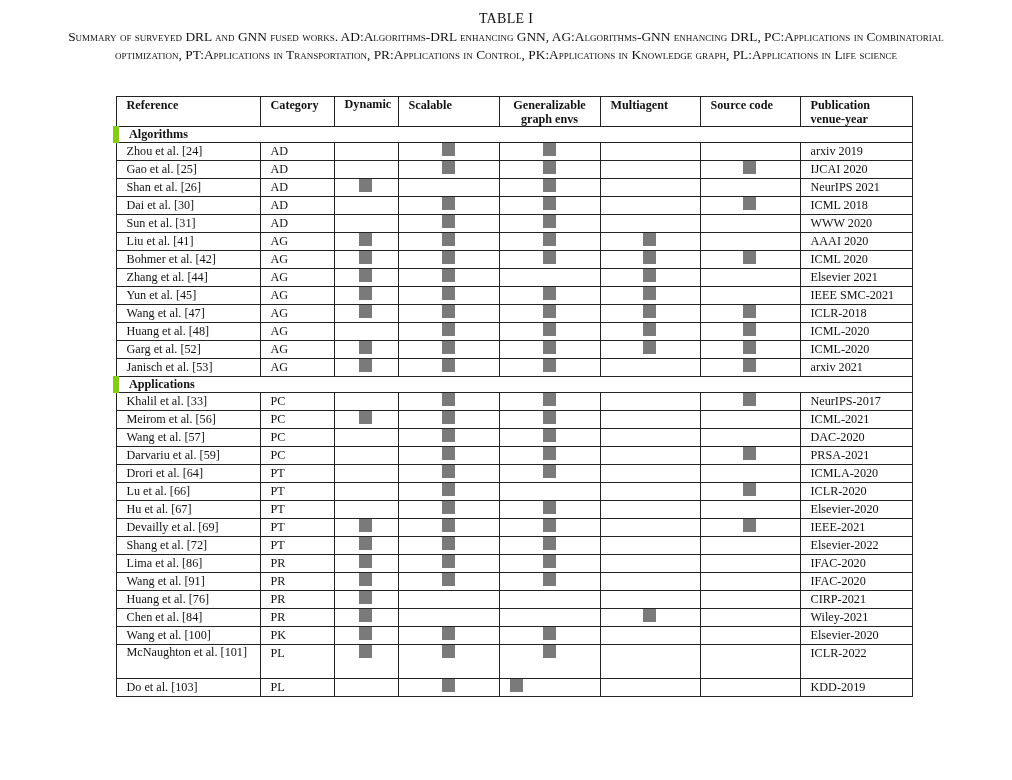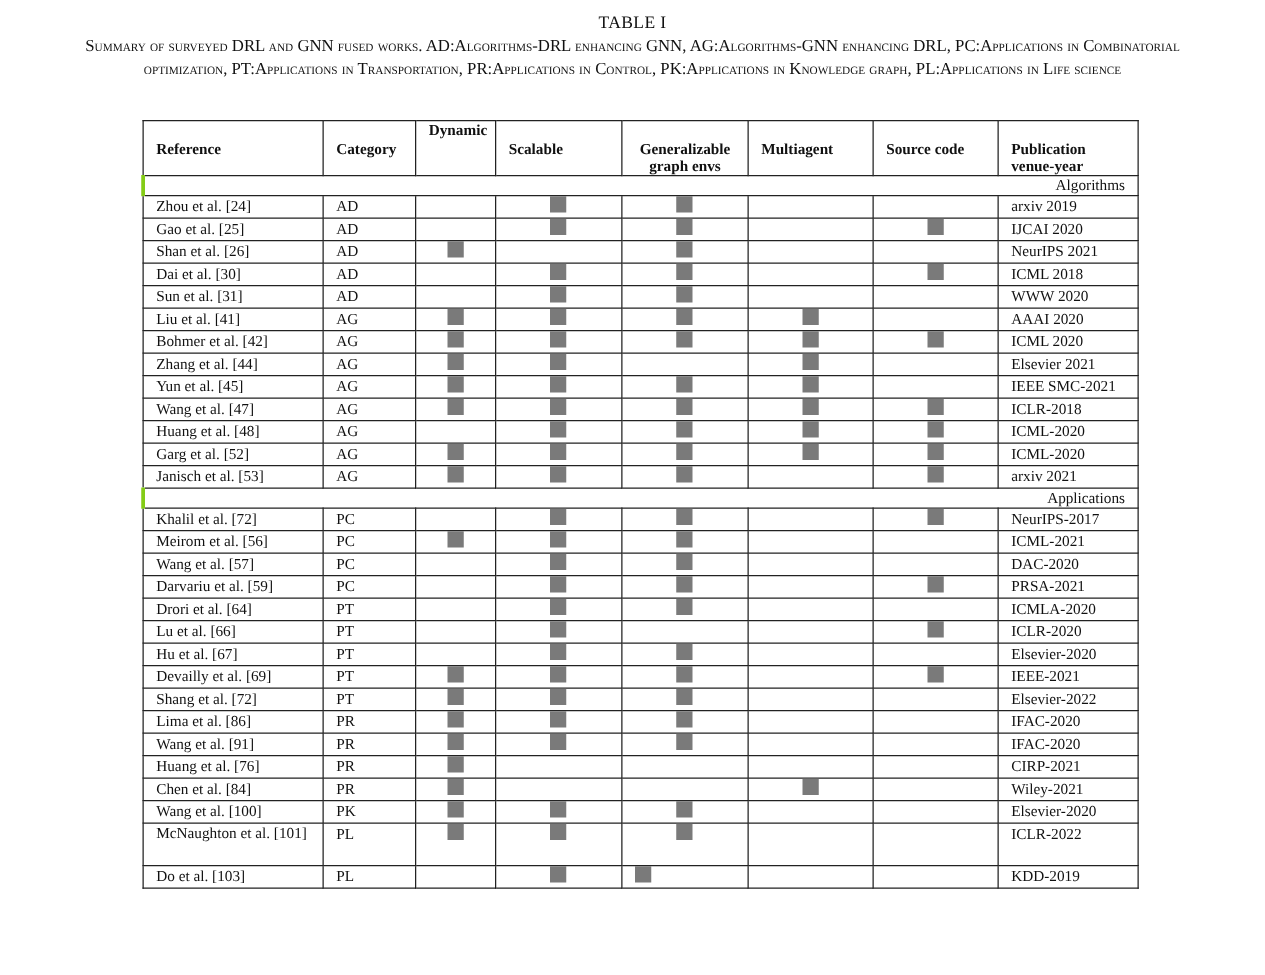--- a/index.html
+++ b/index.html
@@ -3,23 +3,23 @@
 <meta charset="utf-8">
 <style>
   html, body { margin:0; padding:0; background:#ffffff; }
   body { width:1012px; height:780px; position:relative; overflow:hidden;
          font-family:"Liberation Serif","DejaVu Serif",serif; color:#111; }
   .title { position:absolute; top:11px; left:0; width:1012px; text-align:center; font-size:14px; letter-spacing:0.3px; }
   .caption { position:absolute; top:28px; left:36px; width:940px; text-align:center; font-size:13.4px; line-height:17.5px; font-variant:small-caps; }
   table { position:absolute; top:96px; left:113px; border-collapse:collapse; table-layout:fixed; font-size:12.2px; }
   td, th { border:1px solid #222; padding:0 10px; vertical-align:top; height:17px; line-height:17px; text-align:left; position:relative; }
   table { border:1.5px solid #555; }
-  th { font-weight:bold; line-height:14px; padding-top:15px; height:28px; }
+  th { font-weight:bold; line-height:14px; padding-top:1px; height:28px; }
   th.c { text-align:center; }
-  tr.section td { text-align:right; font-weight:normal; height:15px; line-height:14px; border-left:3px solid #84cc16; border-right:1px solid #222; }
+  tr.section td { text-align:left; font-weight:bold; height:15px; line-height:14px; border-left:6px solid #84cc16; border-right:1px solid #222; }
   td.ref { white-space:normal; }
   td.two { height:33px; line-height:15px; text-align:justify; text-align-last:left; }
   .sq { position:absolute; top:0px; width:13px; height:13px; background:#7a7a7a; left:50%; margin-left:-7px; }
   .sq.left { left:10px; margin-left:0; }
 </style>
 </head>
 <body>
 
 <div class="title">TABLE I</div>
 <div class="caption">Summary of surveyed DRL and GNN fused works. AD:Algorithms-DRL enhancing GNN, AG:Algorithms-GNN enhancing DRL, PC:Applications in Combinatorial optimization, PT:Applications in Transportation, PR:Applications in Control, PK:Applications in Knowledge graph, PL:Applications in Life science</div>
@@ -270,21 +270,21 @@
         <td></td>
         <td>
           <span class="sq" style="background: rgb(122, 122, 122);"></span>
         </td>
         <td>arxiv 2021</td>
       </tr>
       <tr class="section">
         <td colspan="8">Applications</td>
       </tr>
       <tr>
-        <td class="ref">Khalil et al. [72]</td>
+        <td class="ref">Khalil et al. [33]</td>
         <td>PC</td>
         <td></td>
         <td>
           <span class="sq" style="background: rgb(122, 122, 122);"></span>
         </td>
         <td>
           <span class="sq" style="background: rgb(122, 122, 122);"></span>
         </td>
         <td></td>
         <td>

